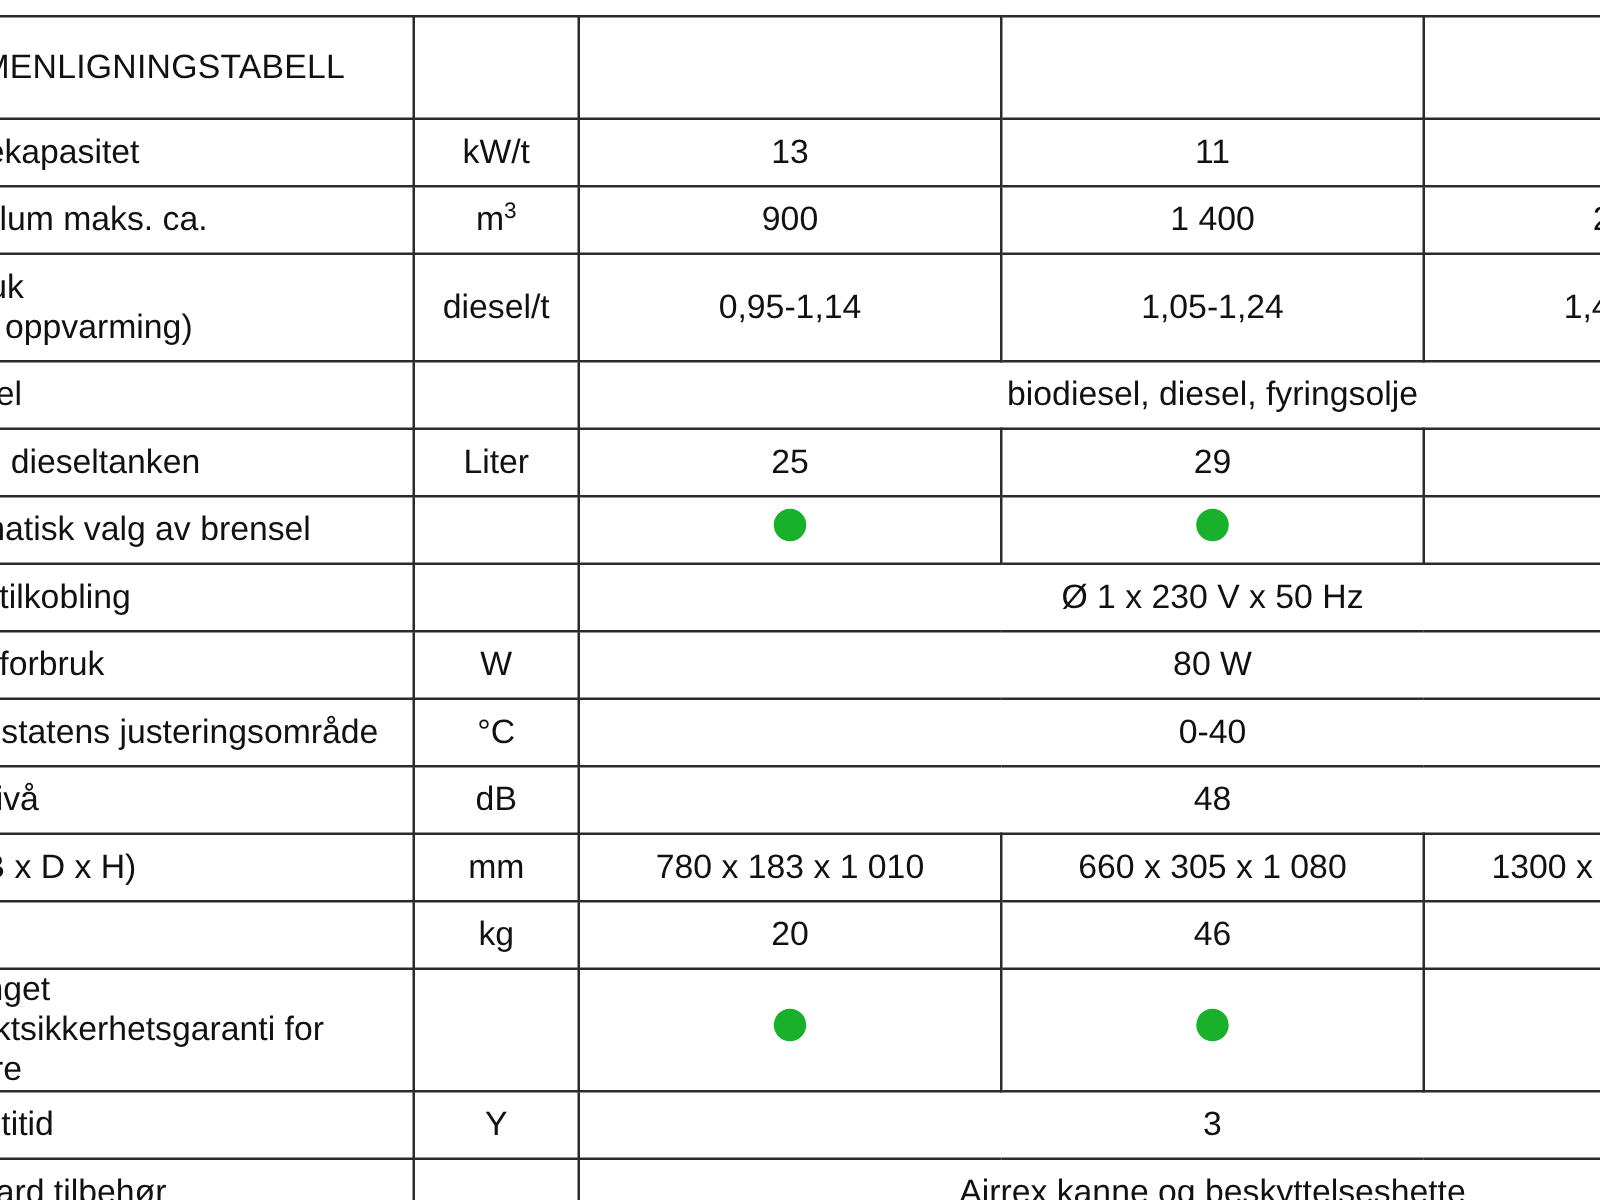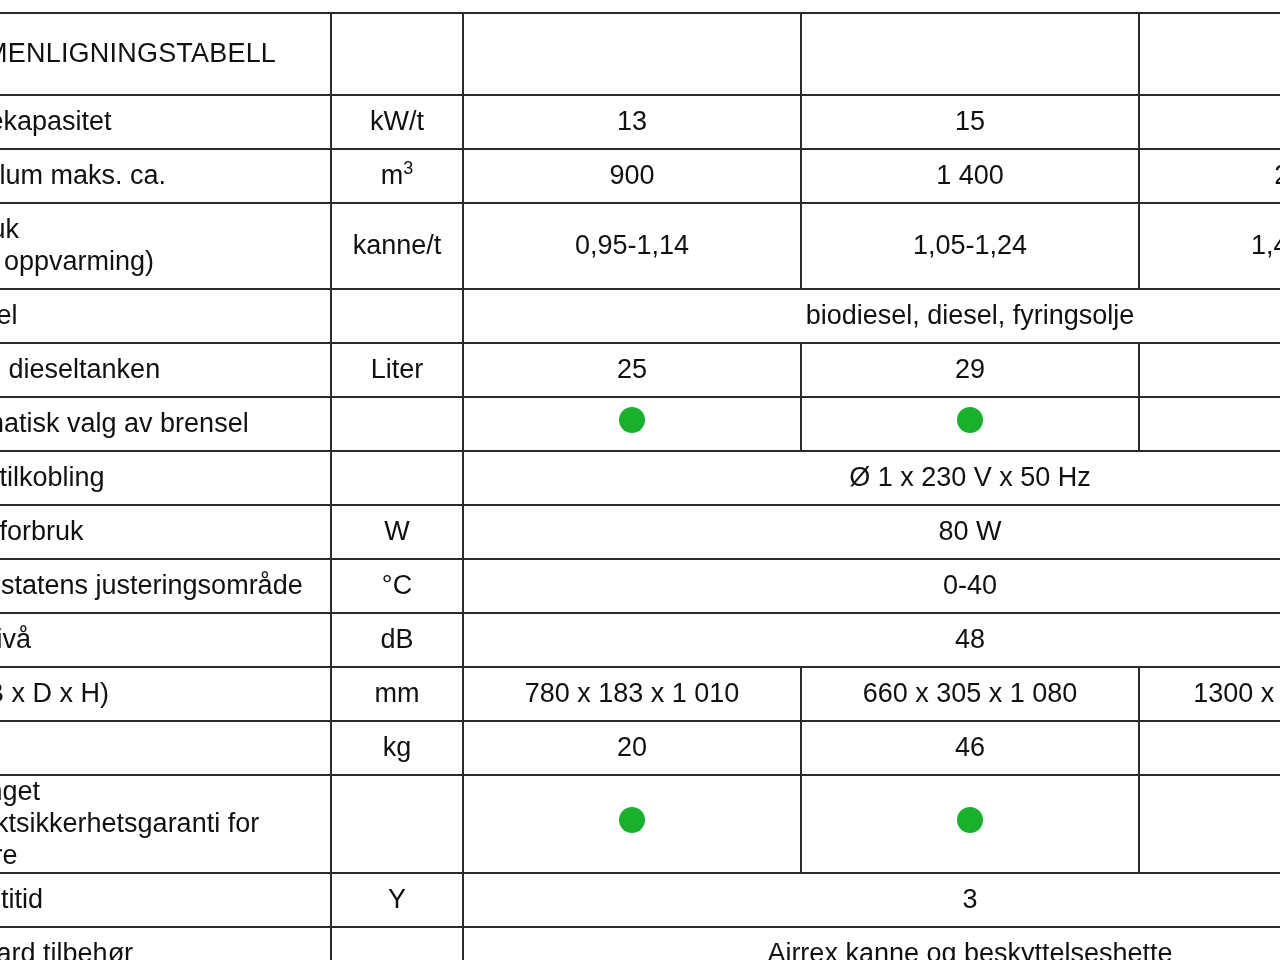--- a/index.html
+++ b/index.html
@@ -121,38 +121,38 @@
         <th class="model-head">AH-300</th>
         <th class="model-head">AH-400</th>
       </tr>
     </thead>
     <tbody>
 
       <tr class="r-normal">
         <td class="label">Varmekapasitet</td>
         <td class="unit">kW/t</td>
         <td class="val">13</td>
-        <td class="val">15</td>
+        <td class="val">11</td>
         <td class="val">20</td>
       </tr>
 
       <tr class="r-normal">
         <td class="label">Luftvolum maks. ca.</td>
         <td class="unit">m<span class="sup">3</span></td>
         <td class="val">900</td>
         <td class="val">1 400</td>
         <td class="val">2 000</td>
       </tr>
 
       <tr class="r-xtall">
         <td class="label two-line">
           <span>Forbruk</span>
           <span class="indent">(ved oppvarming)</span>
         </td>
-        <td class="unit">kanne/t</td>
+        <td class="unit">diesel/t</td>
         <td class="val">0,95-1,14</td>
         <td class="val">1,05-1,24</td>
         <td class="val">1,40-1,60</td>
       </tr>
 
       <tr class="r-normal">
         <td class="label">Brensel</td>
         <td class="unit"></td>
         <td class="val span" colspan="3">biodiesel, diesel, fyringsolje</td>
       </tr>

